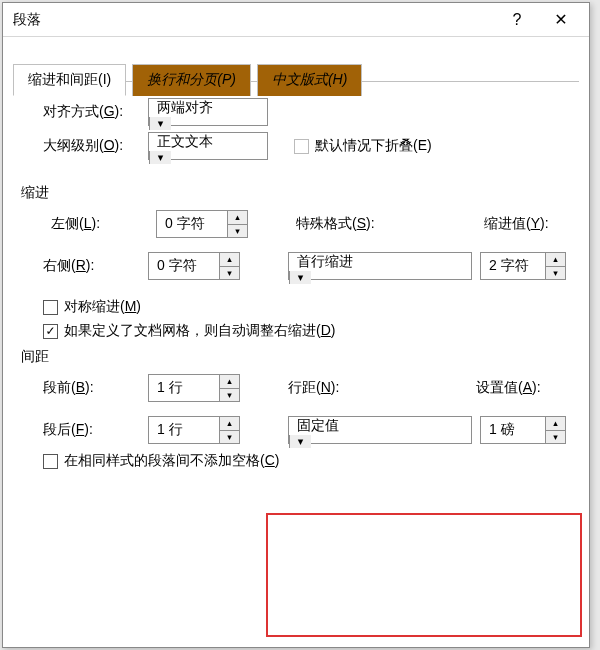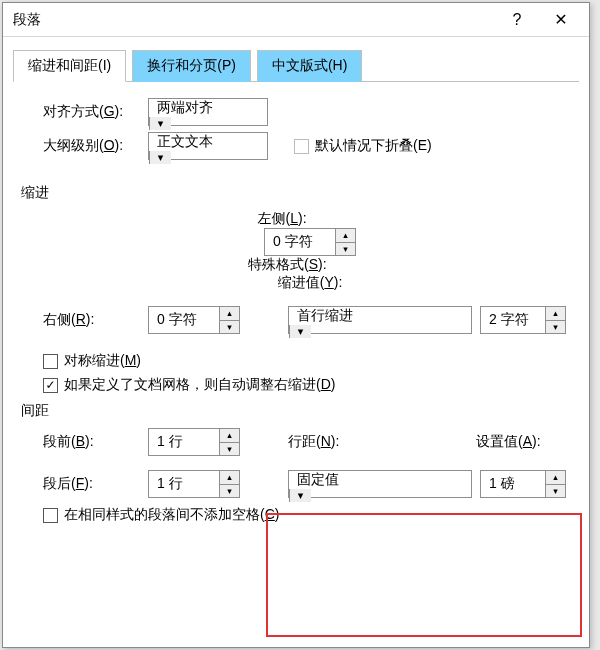--- a/index.html
+++ b/index.html
@@ -2,23 +2,23 @@
 <html><head>
 <meta charset="utf-8">
 <style>
   * { box-sizing: border-box; font-family: "Microsoft YaHei", "Segoe UI", sans-serif; font-size: 14px; }
   body { margin: 0; background: #e8e8e8; width: 600px; height: 650px; overflow: hidden; }
   .dialog { position: absolute; left: 2px; top: 2px; width: 588px; height: 646px; background: #fff; border: 1px solid #888; box-shadow: 2px 2px 6px rgba(0,0,0,.2); }
   .titlebar { display: flex; align-items: center; height: 34px; padding: 0 6px 0 10px; border-bottom: 1px solid #d7d7d7; }
   .titlebar .title { flex: 1; font-size: 14px; }
   .titlebar .ctl { width: 44px; height: 28px; display: flex; align-items: center; justify-content: center; font-size: 16px; cursor: pointer; }
   .tabs { display: flex; margin: 12px 10px 0 10px; border-bottom: 1px solid #c0c0c0; }
-  .tab { padding: 6px 14px; border: 1px solid #c0c0c0; border-bottom: none; margin-right: 6px; background: #fff; position: relative; top: 1px; cursor: pointer; }
+  .tab { padding: 6px 14px; border: 1px solid #c0c0c0; border-bottom: none; margin-right: 6px; background: #fff; position: relative; top: 15px; cursor: pointer; }
   .tab.active { background: #fff; border-bottom: 1px solid #fff; }
-  .tab.inactive { background: #7dd3fc; }
+  .tab.inactive { background: #a16207; font-style: italic; }
   .body { padding: 10px 20px; }
   .section-label { margin: 14px 0 8px -2px; font-size: 14px; }
   .row { display: flex; align-items: center; margin: 6px 0; }
   .lbl { width: 105px; }
   .combo { display: flex; align-items: stretch; border: 1px solid #8e8e8e; height: 28px; background: #fff; flex-direction: column; }
   .combo .txt { padding: 0 8px; display: flex; align-items: center; min-width: 0; flex: 1; white-space: nowrap; }
   .combo .arrow { width: 22px; border-left: 1px solid #8e8e8e; background: #eee; display: flex; align-items: center; justify-content: center; cursor: pointer; font-size: 11px; }
   .spin { display: flex; align-items: stretch; border: 1px solid #8e8e8e; height: 28px; background: #fff; }
   .spin .txt { padding: 0 8px; display: flex; align-items: center; flex: 1; }
   .spin .btns { width: 20px; border-left: 1px solid #8e8e8e; display: flex; flex-direction: column; }
@@ -63,21 +63,21 @@
         <div class="arrow">▾</div>
       </div>
       <div class="chk" style="margin-left:26px; color:#000000;">
         <span class="box" style="border-color:#bbb;"></span>
         <span>默认情况下折叠(E)</span>
       </div>
     </div>
 
     <div class="section-label" style="margin-top:24px;">缩进</div>
 
-    <div class="row" style="margin-left:28px;flex-direction:column;">
+    <div class="row" style="margin-left:28px;">
       <div class="lbl">左侧(<u>L</u>):</div>
       <div class="spin" style="width:92px;">
         <div class="txt">0 字符</div>
         <div class="btns">
             <div class="b">▴</div>
             <div class="b">▾</div>
           </div>
       </div>
       <div style="width:48px;"></div>
       <div style="width:124px;">特殊格式(<u>S</u>):</div>

